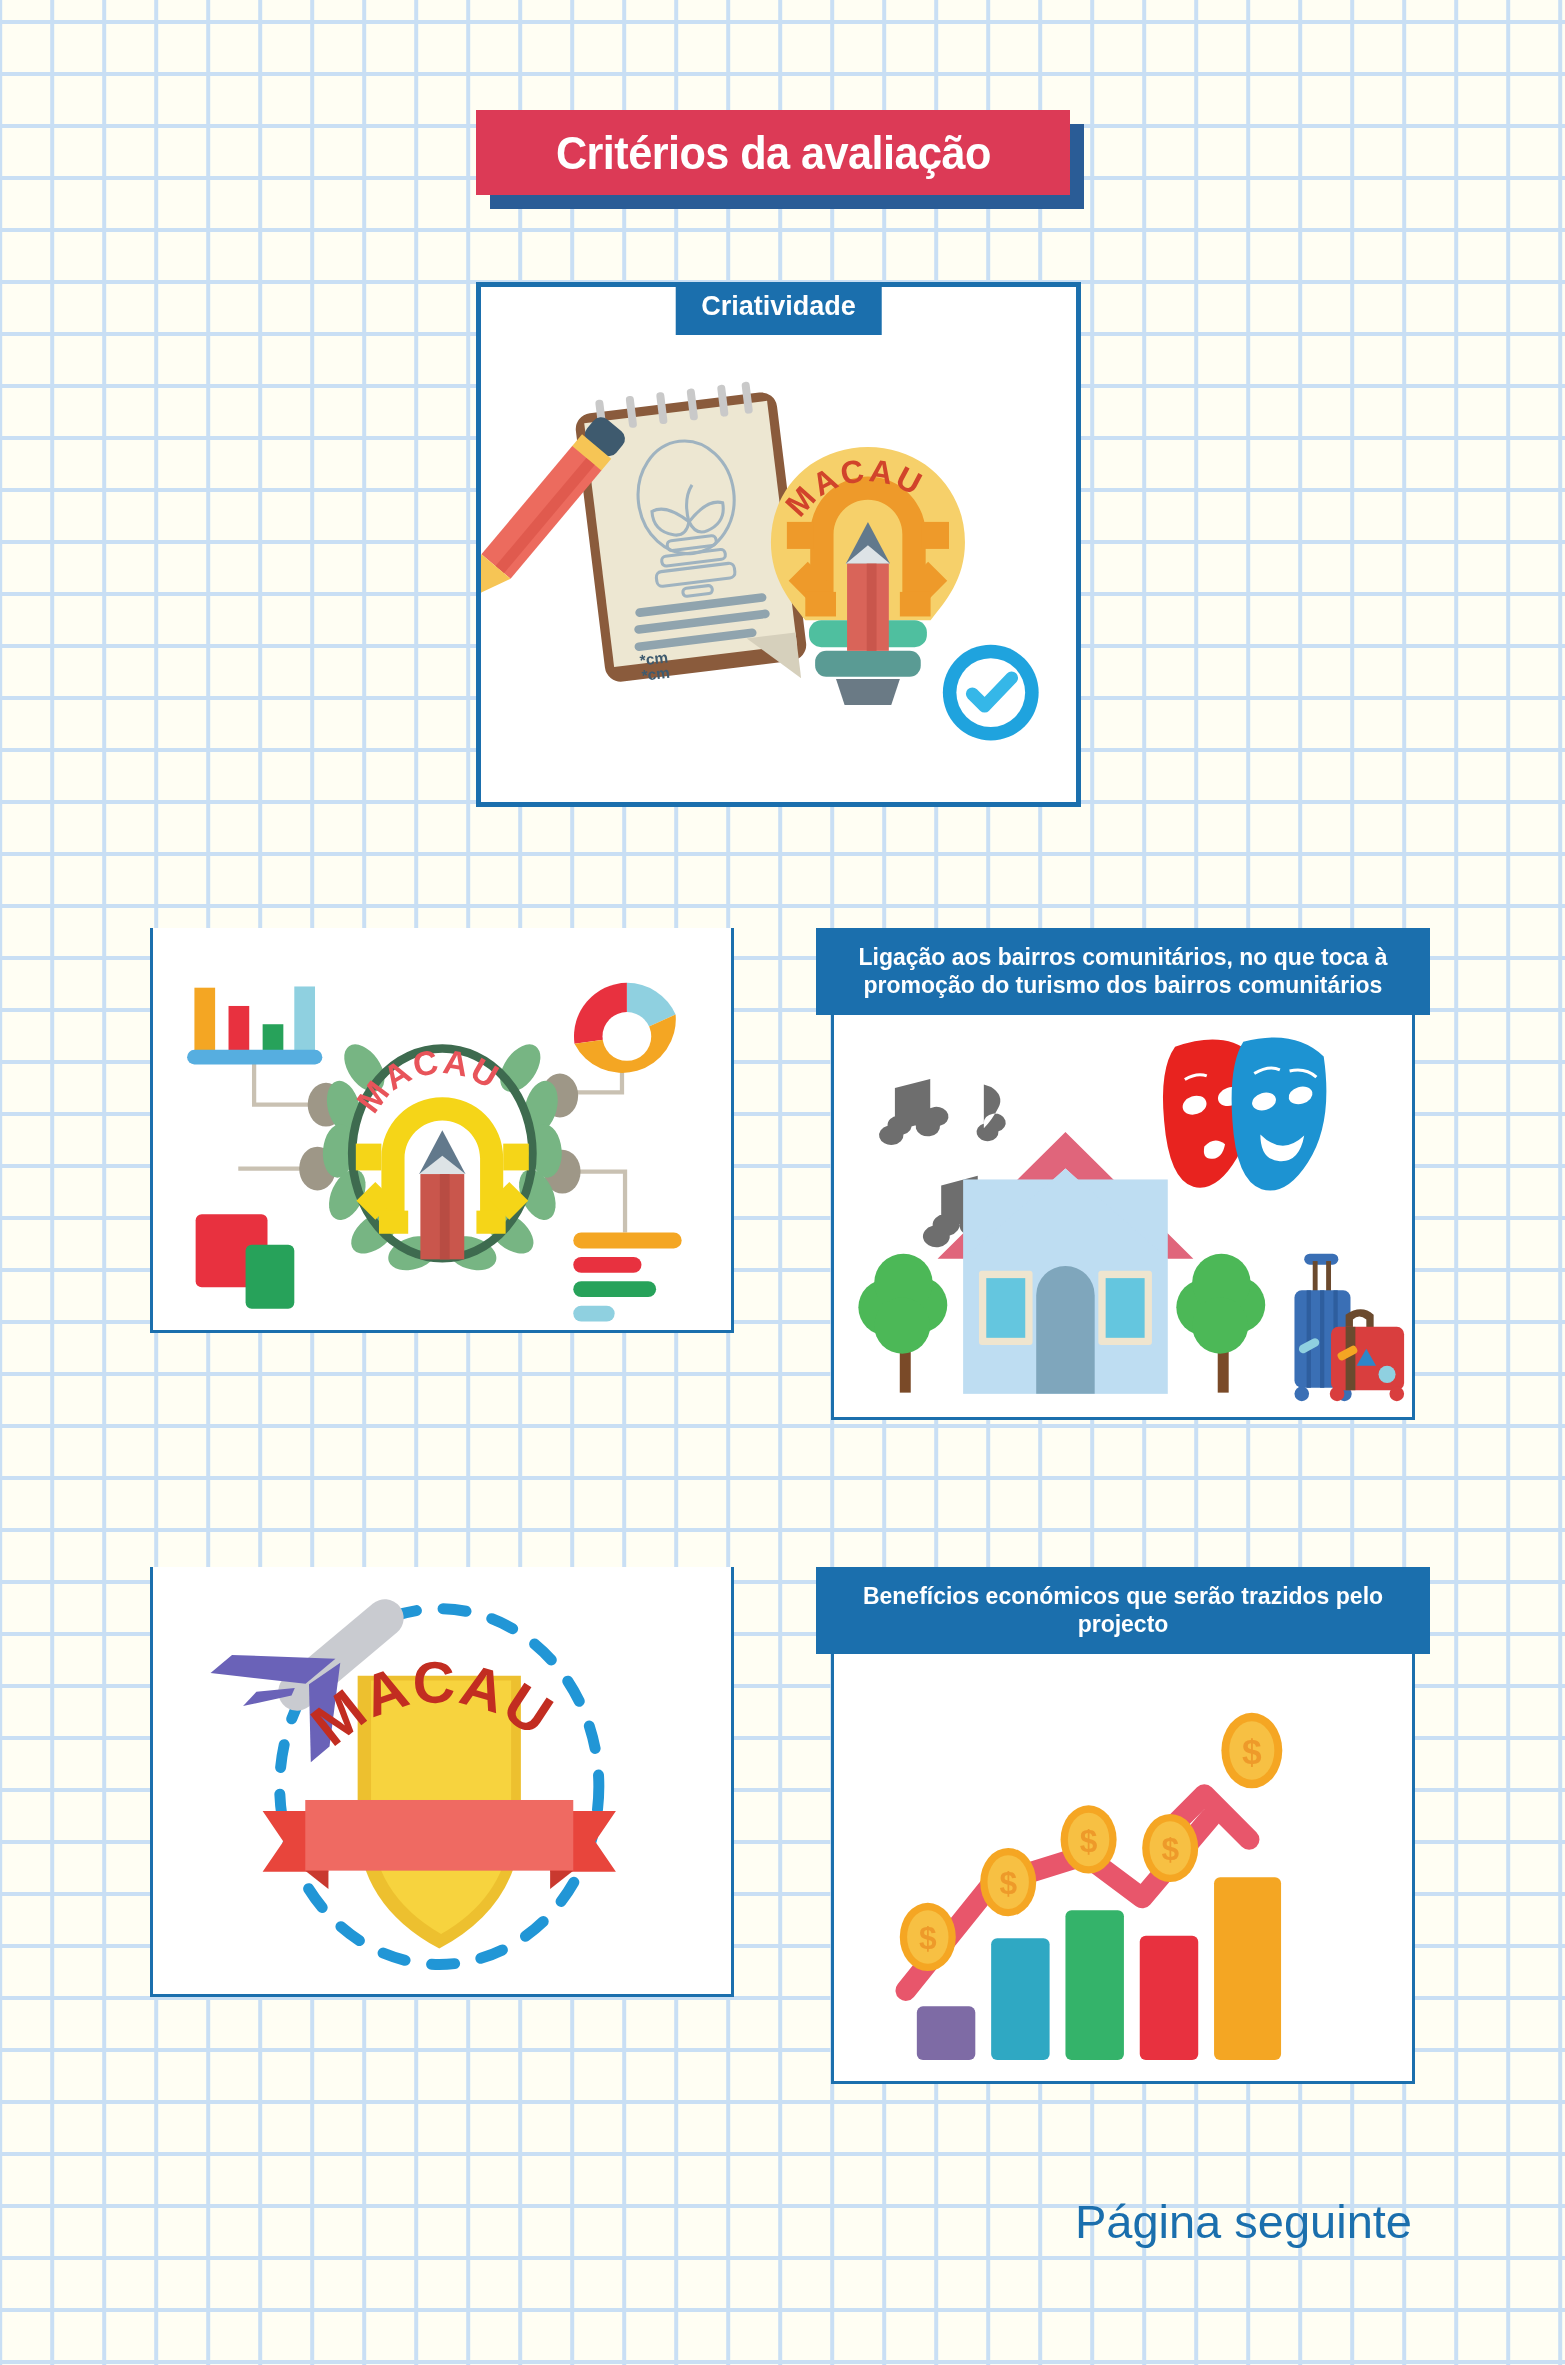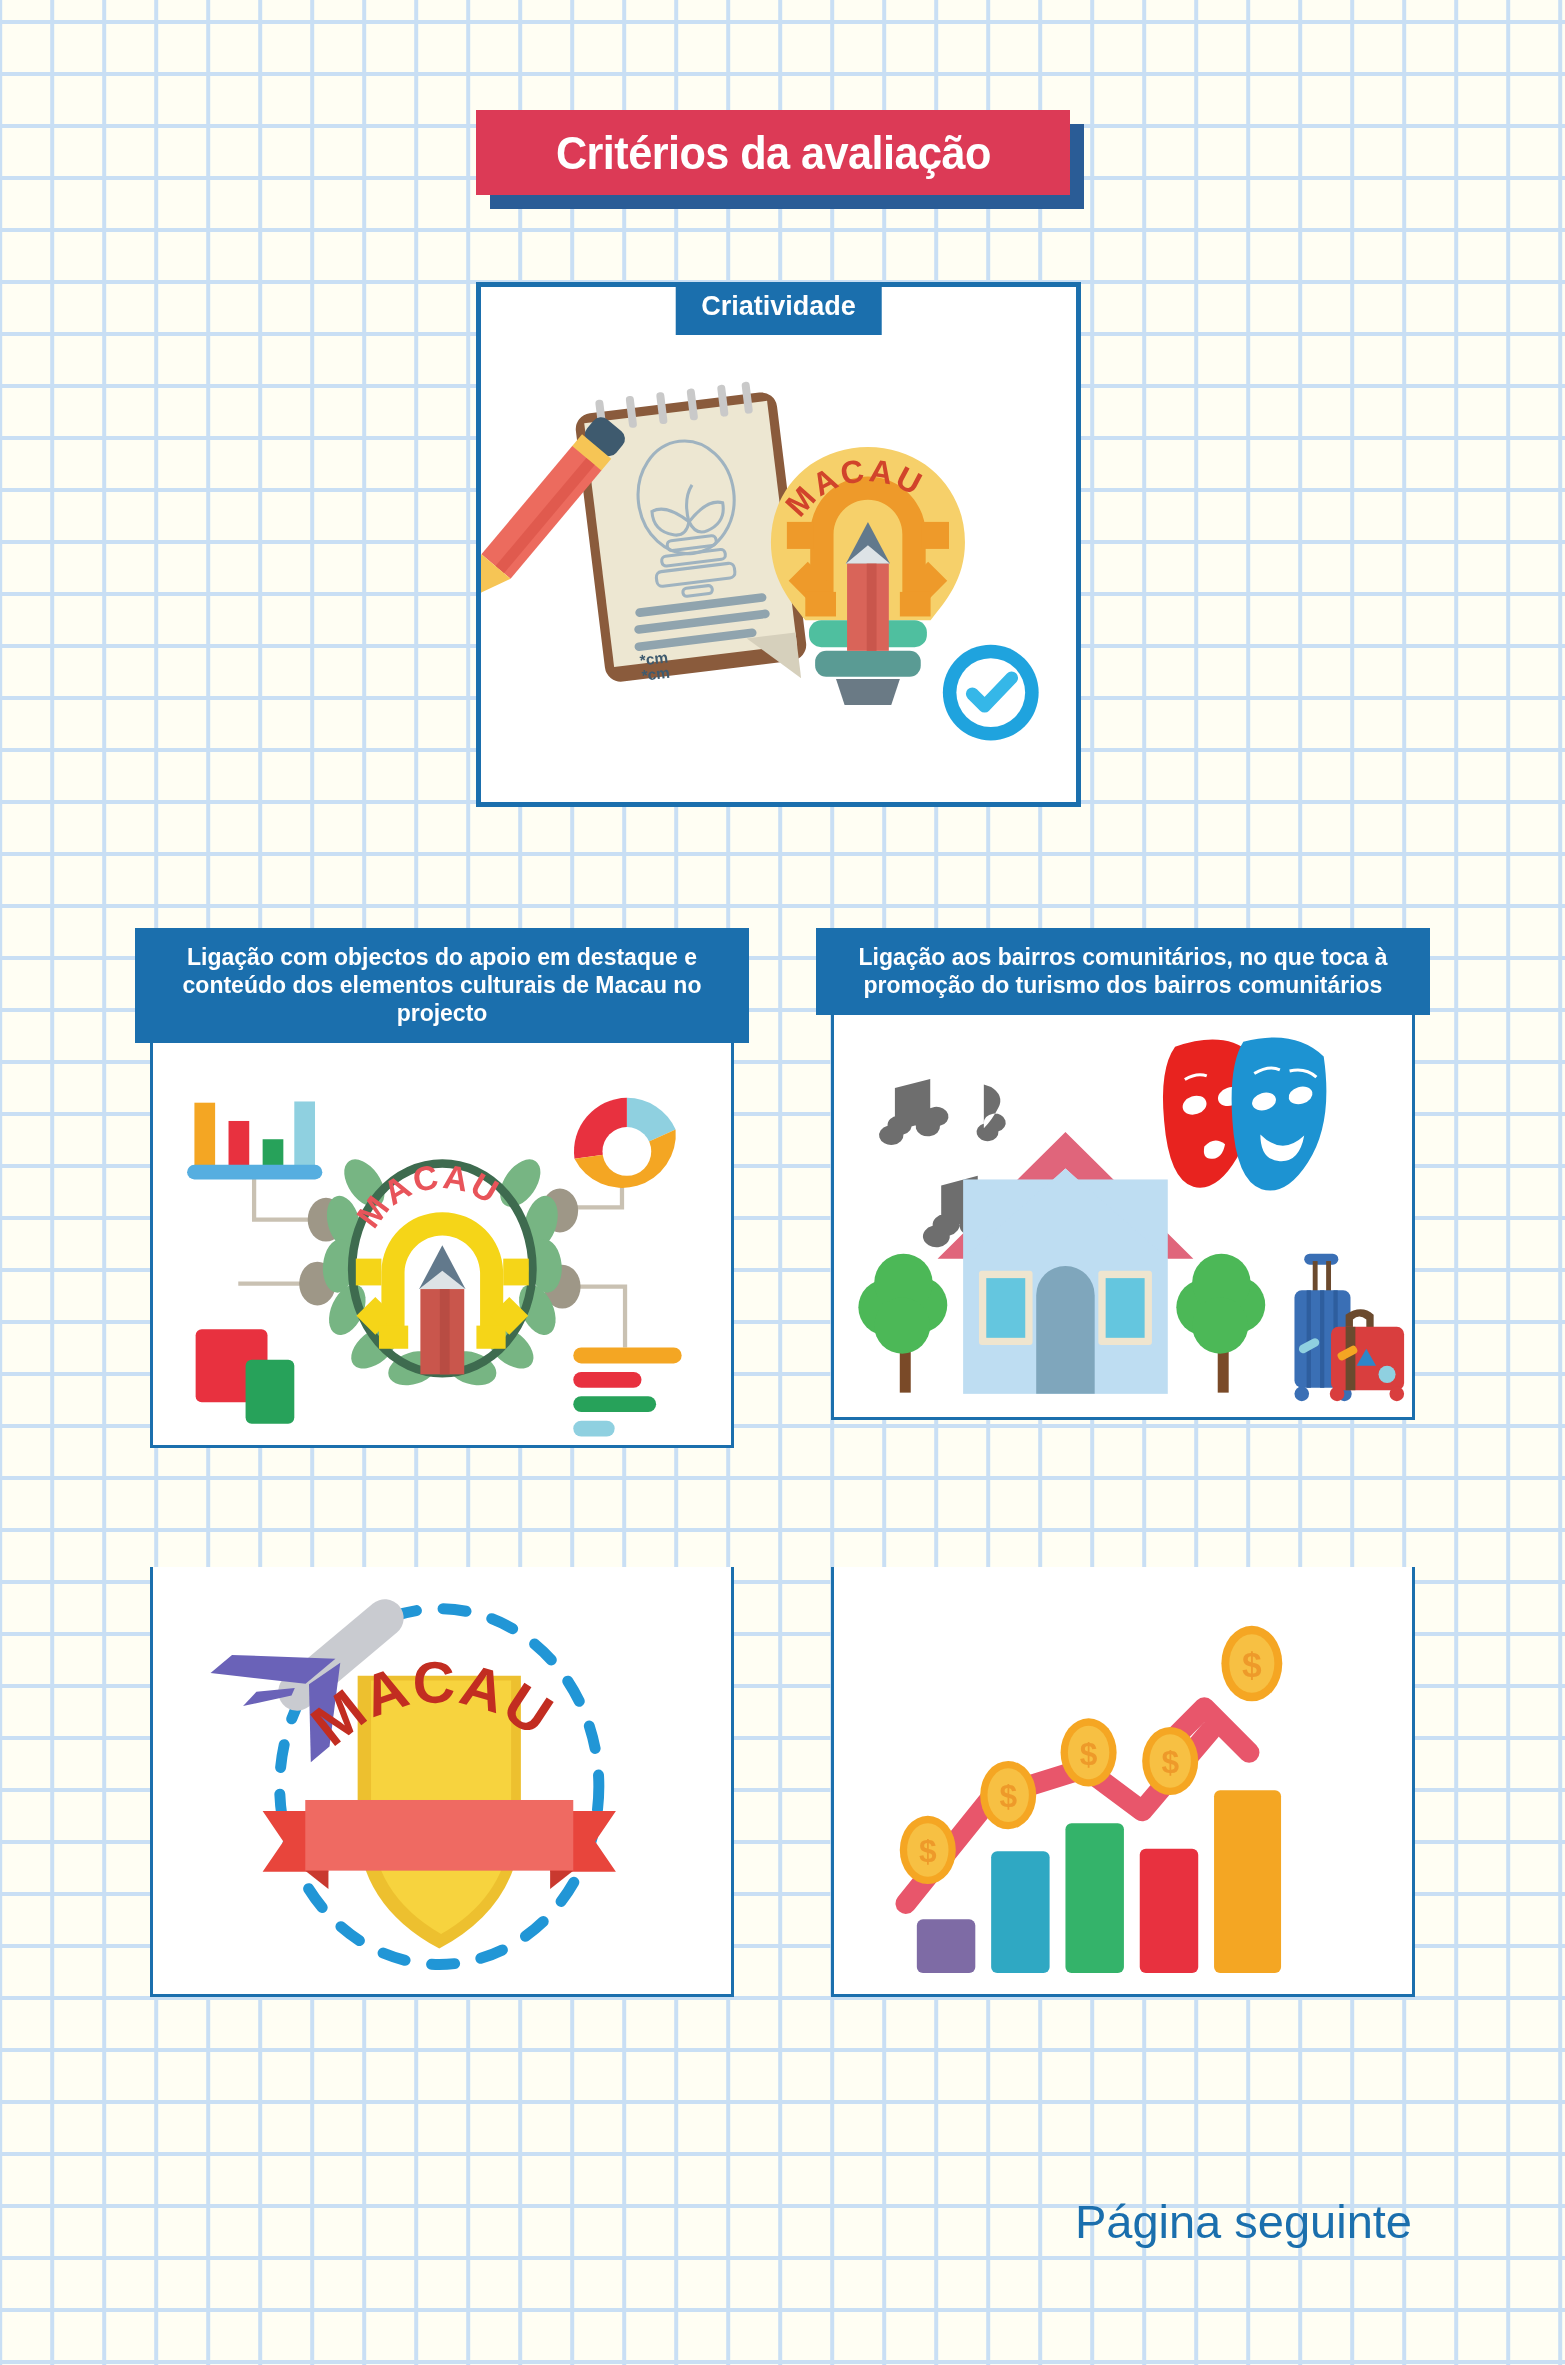--- a/index.html
+++ b/index.html
@@ -164,21 +164,20 @@
       <g transform="translate(752 462)">
         <circle cx="78" cy="78" r="78" fill="#1FA3DE"></circle>
         <circle cx="78" cy="78" r="56" fill="#FFFFFF"></circle>
         <path d="M48 80 L68 100 L112 54" stroke="#35B7E8" stroke-width="21" fill="none" stroke-linecap="round" stroke-linejoin="round"></path>
       </g>
     </svg>
   </div>
 </div>
 
 <div class="card cA">
-  <div class="card-head">Ligação com objectos do apoio em destaque e conteúdo dos elementos culturais de Macau no projecto</div>
   <div class="card-body inset">
     <svg viewBox="0 0 950 660" width="100%" height="100%" preserveAspectRatio="xMidYMid meet">
 
       <g stroke="#C9C1B2" stroke-width="7" fill="none">
         <path d="M166 205 L166 290 L300 290"></path>
         <path d="M140 395 L250 395"></path>
         <path d="M690 270 L770 270 L770 190"></path>
         <path d="M690 400 L775 400 L775 500"></path>
       </g>
       <g fill="#9E9787">
@@ -366,20 +365,21 @@
 
       <path id="shieldArc" d="M274 330 A232 232 0 0 1 666 330" fill="none"></path>
       <text font-family="Liberation Sans, sans-serif" font-size="96" font-weight="bold" fill="#C22D21" letter-spacing="2">
         <textPath href="#shieldArc" startOffset="8%">MACAU</textPath>
       </text>
     </svg>
   </div>
 </div>
 
 <div class="card cD">
+  <div class="card-head">Benefícios económicos que serão trazidos pelo projecto</div>
   <div class="card-body inset">
     <svg viewBox="0 0 950 700" width="100%" height="100%" preserveAspectRatio="xMidYMid meet">
 
       <g>
         <rect x="136" y="578" width="96" height="88" rx="10" fill="#7E6BA5"></rect>
         <rect x="258" y="466" width="96" height="200" rx="10" fill="#2FA8C3"></rect>
         <rect x="380" y="420" width="96" height="246" rx="10" fill="#34B36A"></rect>
         <rect x="502" y="462" width="96" height="204" rx="10" fill="#E8313F"></rect>
         <rect x="624" y="366" width="110" height="300" rx="10" fill="#F4A623"></rect>
       </g>

